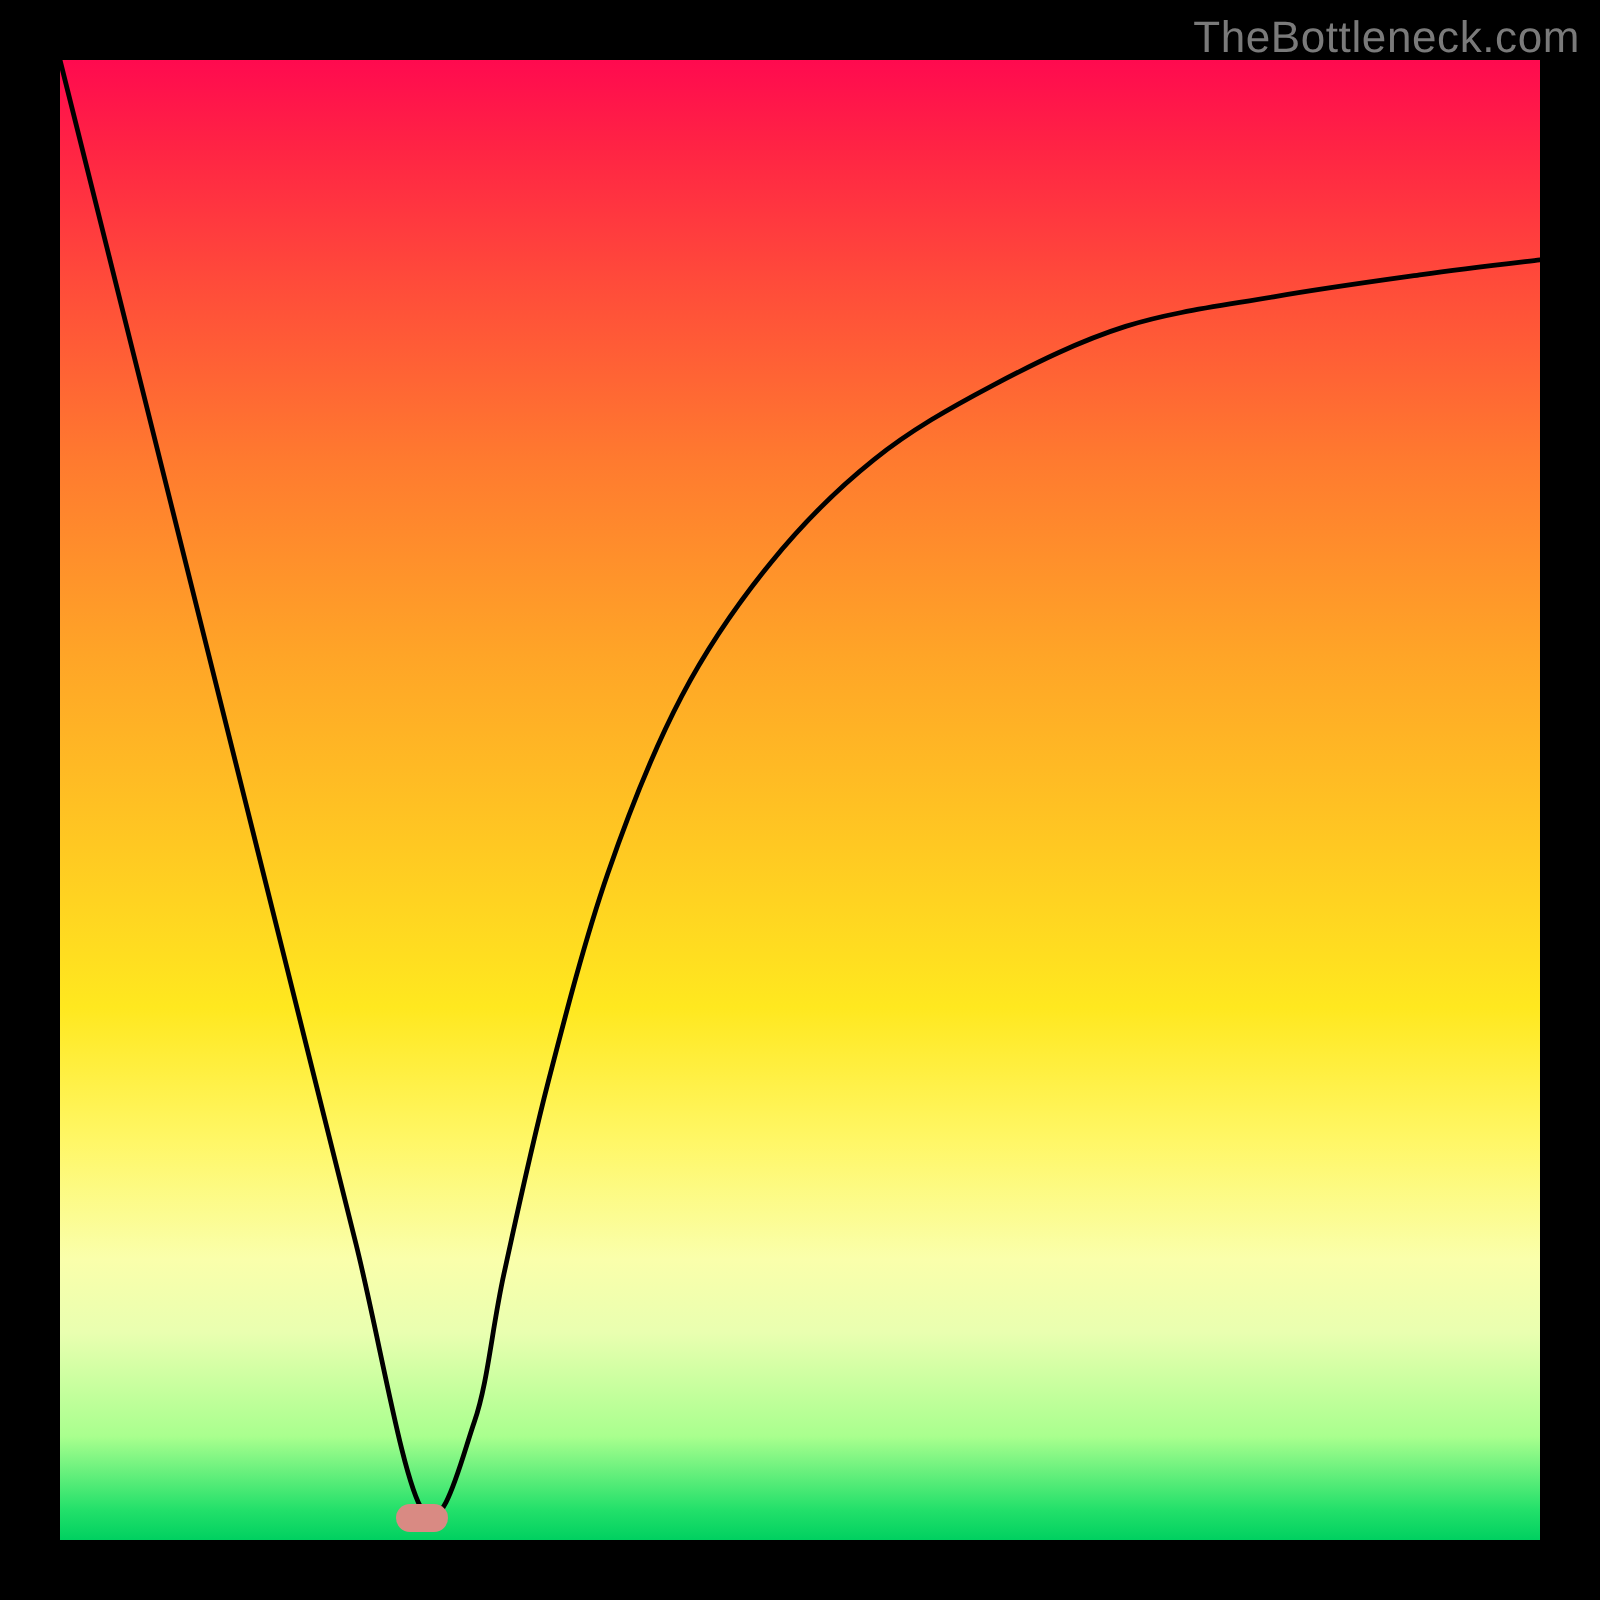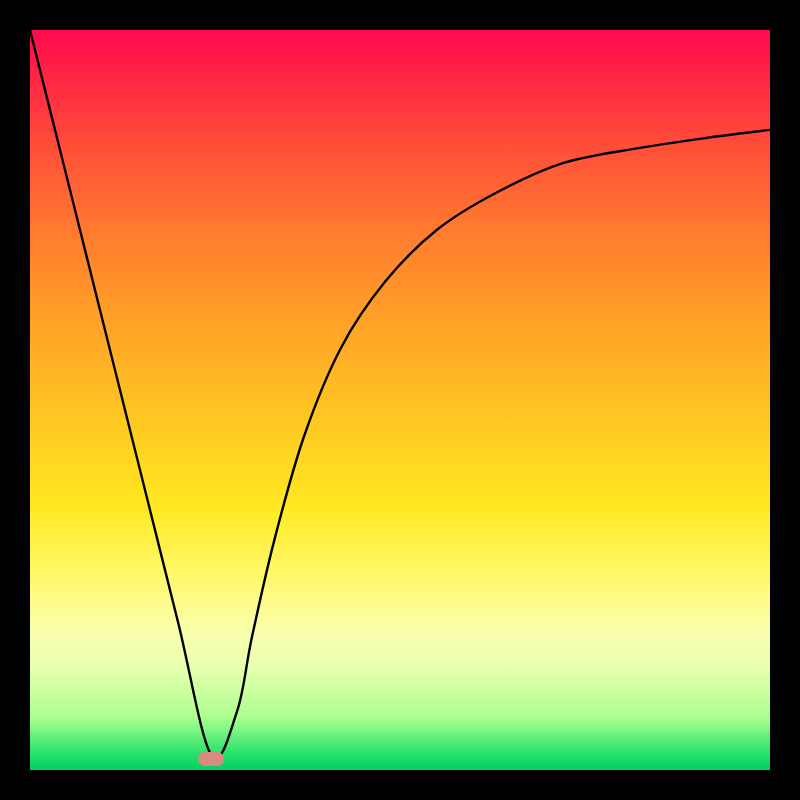--- a/index.html
+++ b/index.html
@@ -72,14 +72,15 @@
   <div class="plot-area">
 
     <svg class="curve" viewBox="0 0 740 740" preserveAspectRatio="none">
       <path id="curve-path" fill="none" stroke="#000" stroke-width="2.4" stroke-linejoin="round" stroke-linecap="round" d="M 0.0 0.0 C 6.2 24.7, 24.7 98.7, 37.0 148.0 C 49.3 197.3, 61.7 246.7, 74.0 296.0 C 86.3 345.3, 98.7 394.7, 111.0 444.0 C 123.3 493.3, 136.3 545.1, 148.0 592.0 C 159.7 638.9, 171.4 710.4, 181.3 725.2 C 191.2 740.0, 200.4 700.5, 207.2 680.8 C 214.0 661.1, 215.8 635.2, 222.0 606.8 C 228.2 578.4, 235.6 543.9, 244.2 510.6 C 252.8 477.3, 262.7 439.1, 273.8 407.0 C 284.9 374.9, 297.2 344.1, 310.8 318.2 C 324.4 292.3, 339.2 271.3, 355.2 251.6 C 371.2 231.9, 388.5 214.6, 407.0 199.8 C 425.5 185.0, 445.2 173.9, 466.2 162.8 C 487.2 151.7, 509.4 140.6, 532.8 133.2 C 556.2 125.8, 582.1 122.7, 606.8 118.4 C 631.5 114.1, 658.6 110.4, 680.8 107.3 C 703.0 104.2, 730.1 101.1, 740.0 99.9"></path>
     </svg>
 
     <div class="marker" id="min-marker" style="left: 168.3px; top: 721.9px;"></div>
 
   </div>
 
+  <div class="watermark">TheBottleneck.com</div>
 
 </div>
 
 </body></html>

